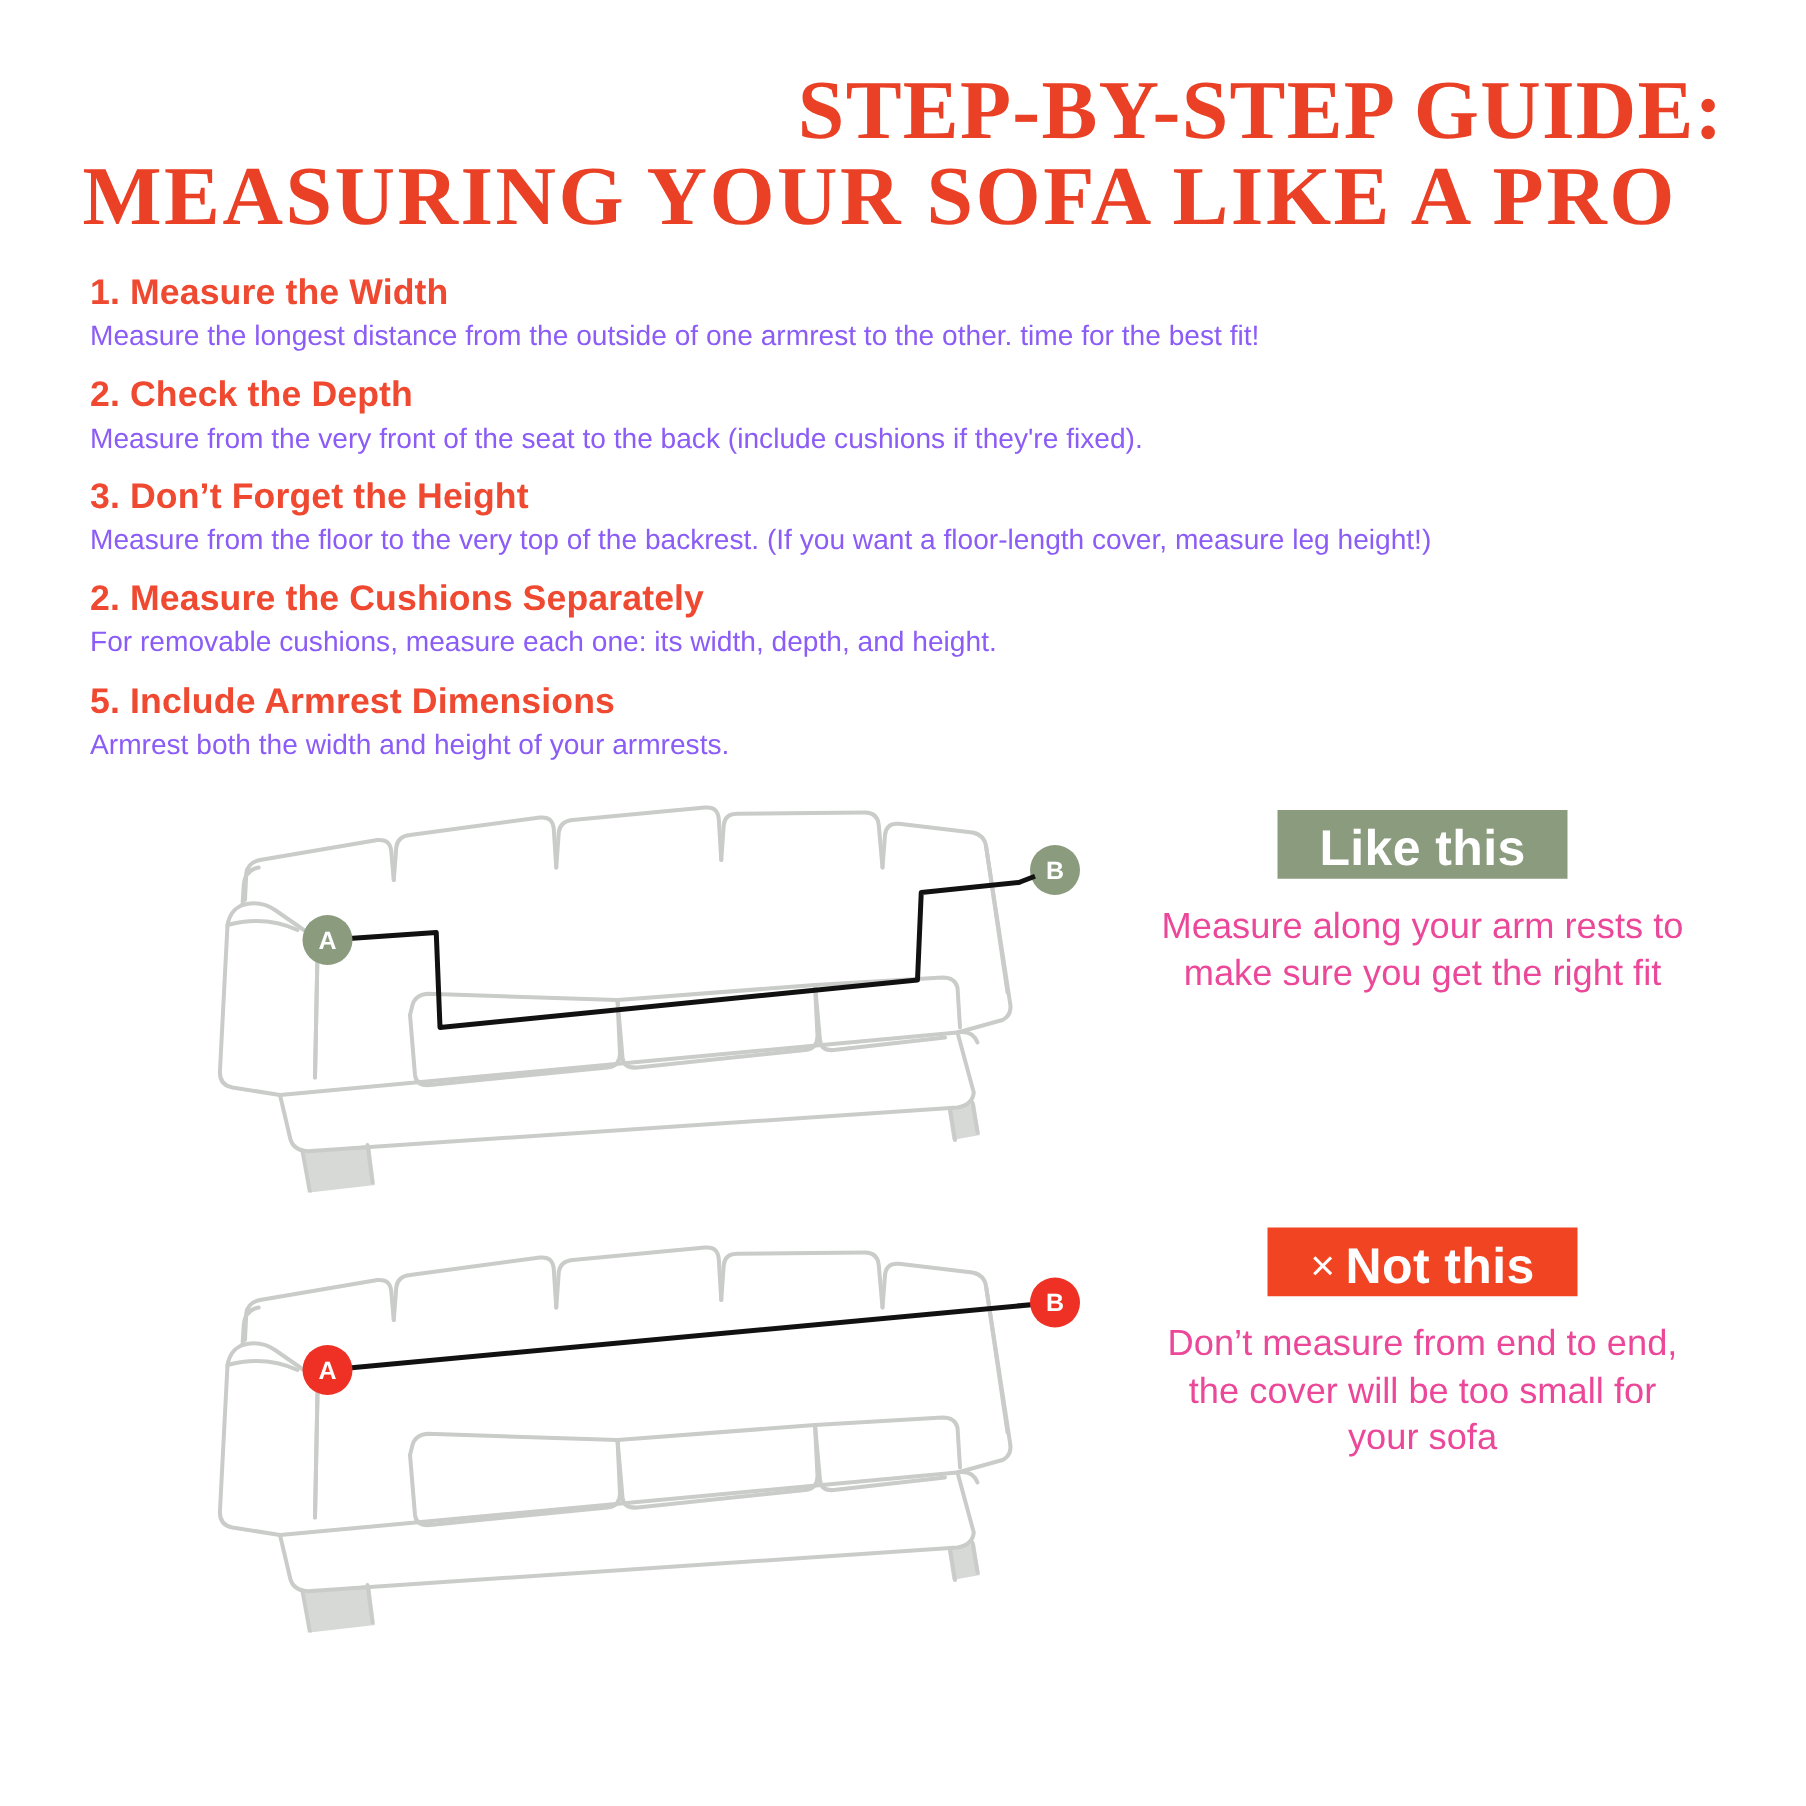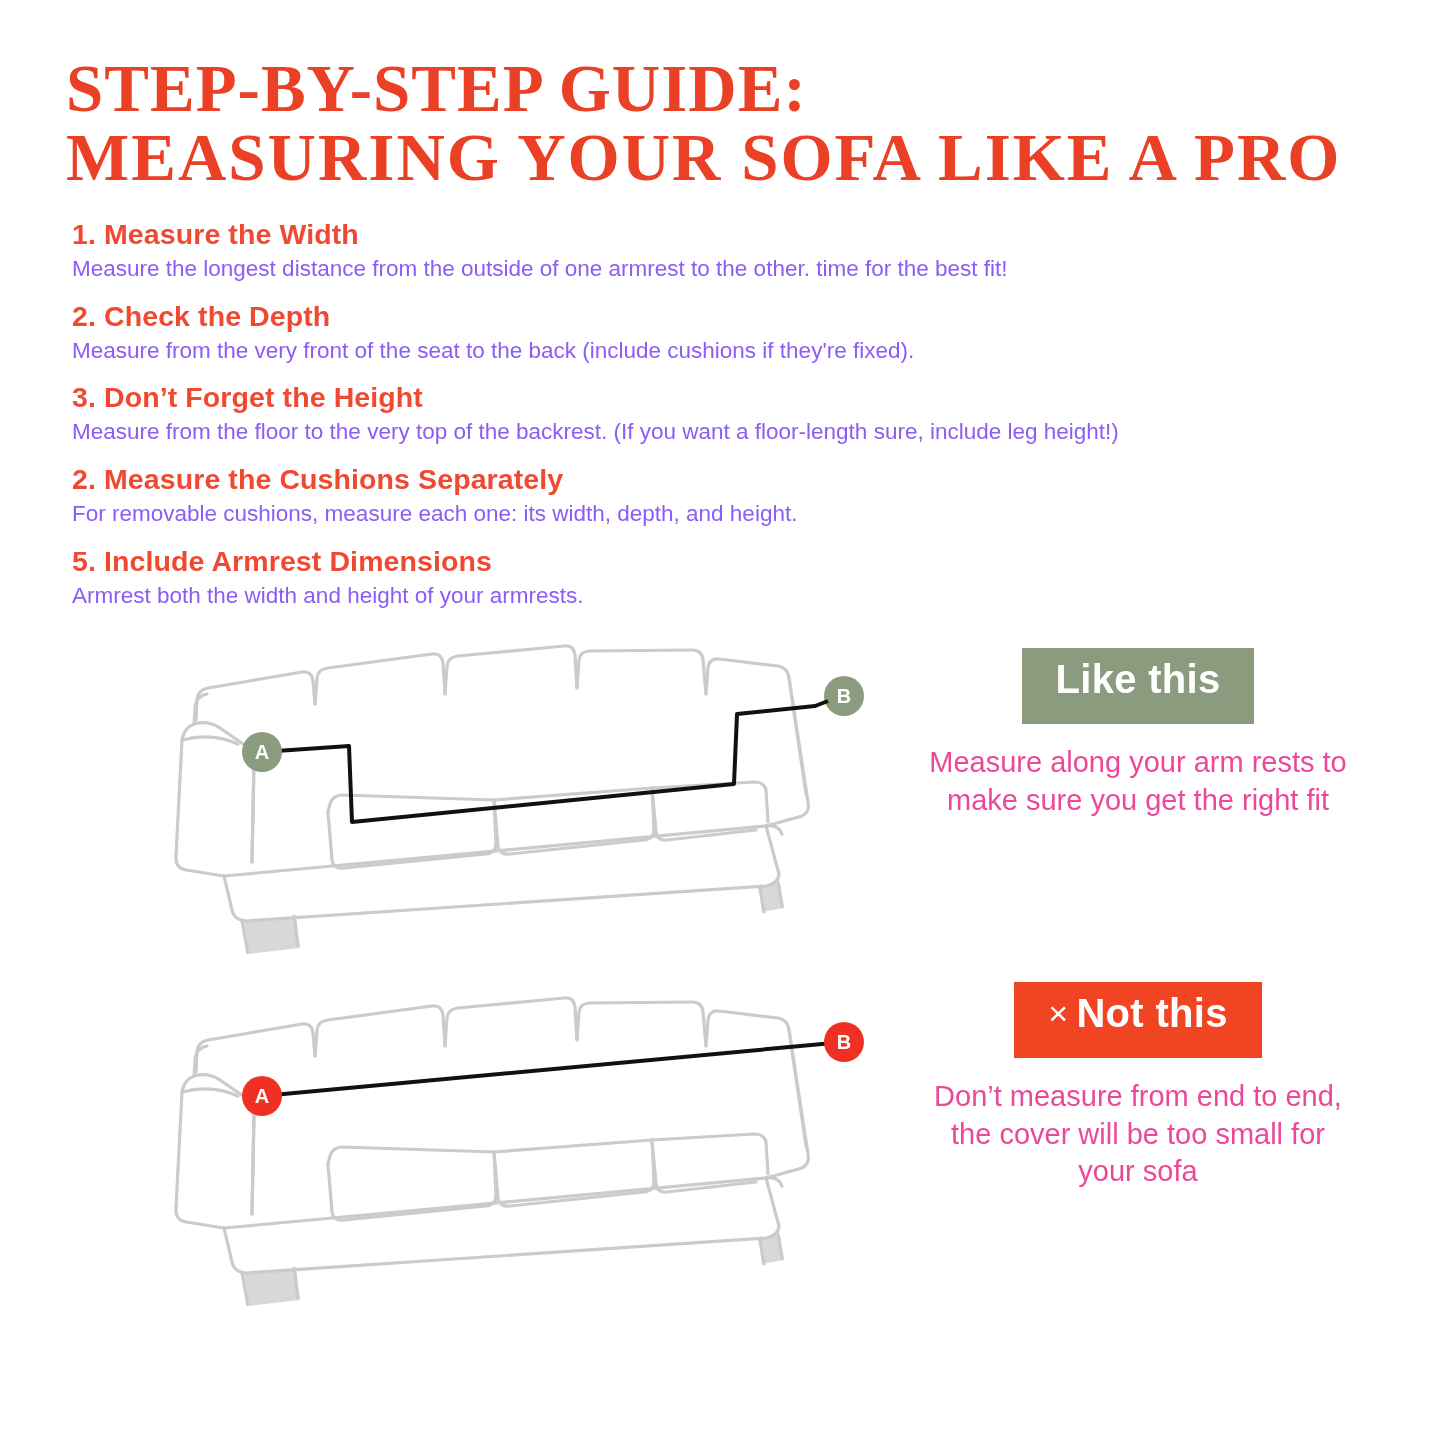--- a/index.html
+++ b/index.html
@@ -31,20 +31,21 @@
   .title-line {
     font-family: "Liberation Serif", serif;
     color: #ea4026;
     font-weight: bold;
     letter-spacing: 1px;
     line-height: 1.03;
     white-space: nowrap;
   }
   .title-line-1 {
     font-size: 67px;
+    text-align: right;
   }
   .title-line-2 {
     font-size: 67px;
     letter-spacing: 2.0px;
   }
 
   
   .steps {
     margin-top: 26px;
   }
@@ -84,21 +85,21 @@
     position: absolute;
     width: 420px;
     left: 862px;
     text-align: center;
   }
   .callout-good { top: 24px; }
   .callout-bad  { top: 358px; }
 
   .badge {
     display: inline-block;
-    padding: 10px 34px 24px 34px;
+    padding: 10px 34px 3px 34px;
     font-size: 40px;
     font-weight: bold;
     color: #ffffff;
     letter-spacing: 0.3px;
     line-height: 1.05;
   }
   .badge-good { background: #8b9b7e; }
   .badge-bad  { background: #f04423; }
   .badge-x {
     font-weight: normal;
@@ -139,21 +140,21 @@
       <div class="step-desc">Measure the longest distance from the outside of one armrest to the other. time for the best fit!</div>
     </div>
 
     <div class="step">
       <div class="step-title">2. Check the Depth</div>
       <div class="step-desc">Measure from the very front of the seat to the back (include cushions if they're fixed).</div>
     </div>
 
     <div class="step">
       <div class="step-title">3.  Don’t Forget the Height</div>
-      <div class="step-desc">Measure from the floor to the very top of the backrest. (If you want a floor-length sure, include leg height!)</div>
+      <div class="step-desc">Measure from the floor to the very top of the backrest. (If you want a floor-length cover, measure leg height!)</div>
     </div>
 
     <div class="step">
       <div class="step-title">2. Measure the Cushions Separately</div>
       <div class="step-desc">For removable cushions, measure each one: its width, depth, and height.</div>
     </div>
 
     <div class="step">
       <div class="step-title">5. Include Armrest Dimensions</div>
       <div class="step-desc">Armrest both the width and height of your armrests.</div>

